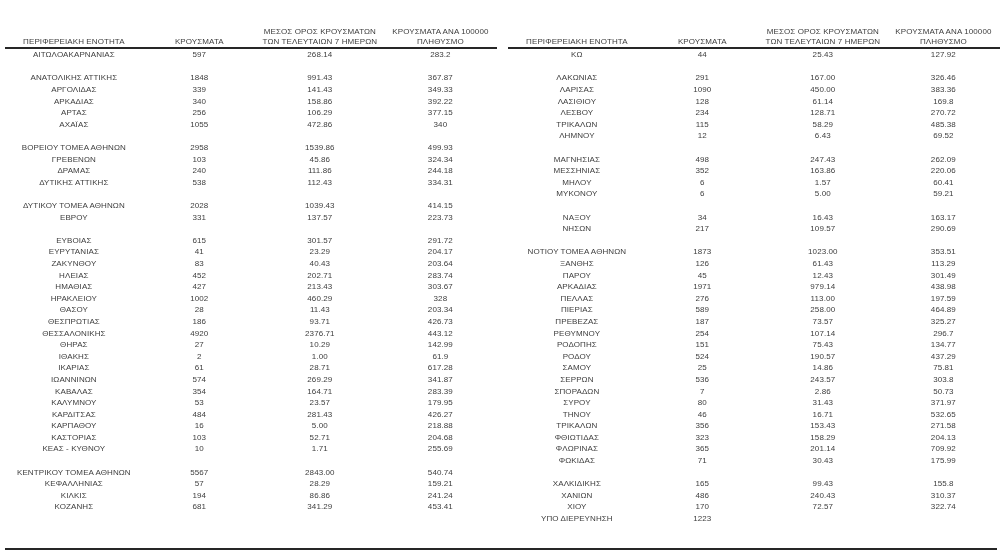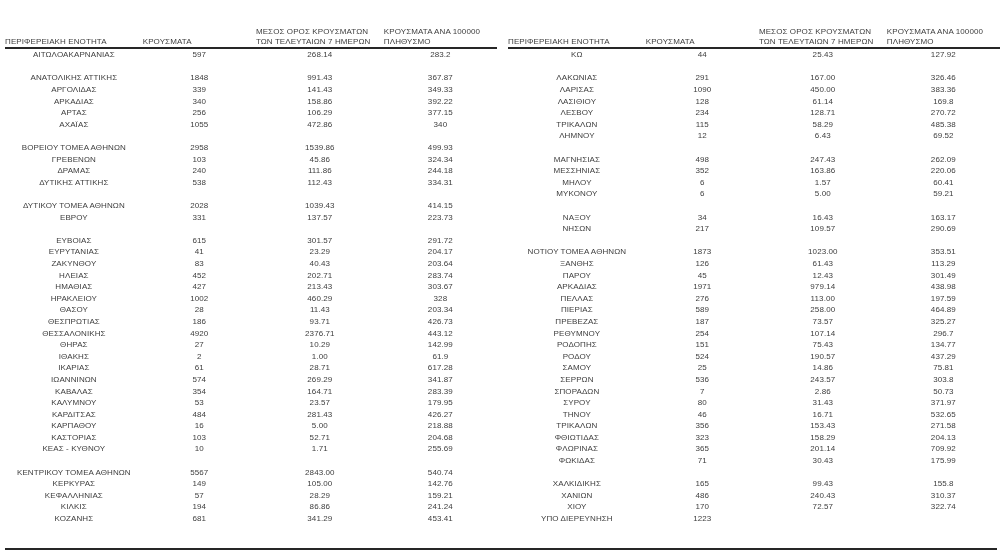--- a/index.html
+++ b/index.html
@@ -26,21 +26,21 @@
   }
   .thead {
     display: flex;
     align-items: flex-end;
     height: 27px;
     border-bottom: 2px solid #262626;
   }
   .th {
     font-size: 8px;
     line-height: 10px;
-    text-align: left;
+    text-align: center;
     color: #3d3d3d;
     letter-spacing: 0.1px;
     white-space: nowrap;
     overflow: visible;
   }
   .hline { display: block; }
   .col-region  { width: 28%; }
   .col-cases   { width: 23%; }
   .col-avg7    { width: 26%; }
   .col-per100k { width: 23%; }
@@ -304,26 +304,20 @@
             <div class="td col-avg7"></div>
             <div class="td col-per100k"></div>
           </div>
           <div class="tr">
             <div class="td col-region">ΚΕΝΤΡΙΚΟΥ ΤΟΜΕΑ ΑΘΗΝΩΝ</div>
             <div class="td col-cases">5567</div>
             <div class="td col-avg7">2843.00</div>
             <div class="td col-per100k">540.74</div>
           </div>
           <div class="tr">
-            <div class="td col-region">ΚΕΡΚΥΡΑΣ</div>
-            <div class="td col-cases">149</div>
-            <div class="td col-avg7">105.00</div>
-            <div class="td col-per100k">142.76</div>
-          </div>
-          <div class="tr">
             <div class="td col-region">ΚΕΦΑΛΛΗΝΙΑΣ</div>
             <div class="td col-cases">57</div>
             <div class="td col-avg7">28.29</div>
             <div class="td col-per100k">159.21</div>
           </div>
           <div class="tr">
             <div class="td col-region">ΚΙΛΚΙΣ</div>
             <div class="td col-cases">194</div>
             <div class="td col-avg7">86.86</div>
             <div class="td col-per100k">241.24</div>

